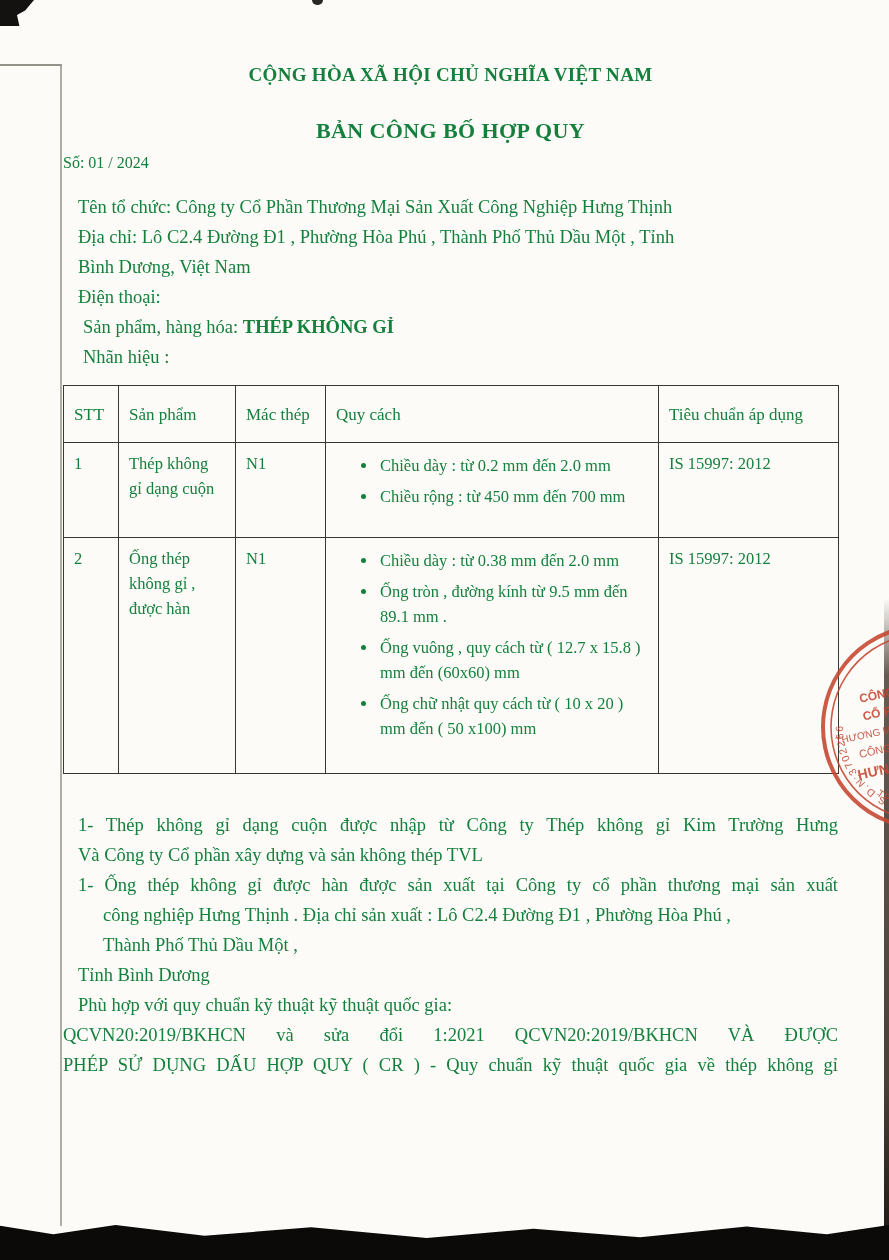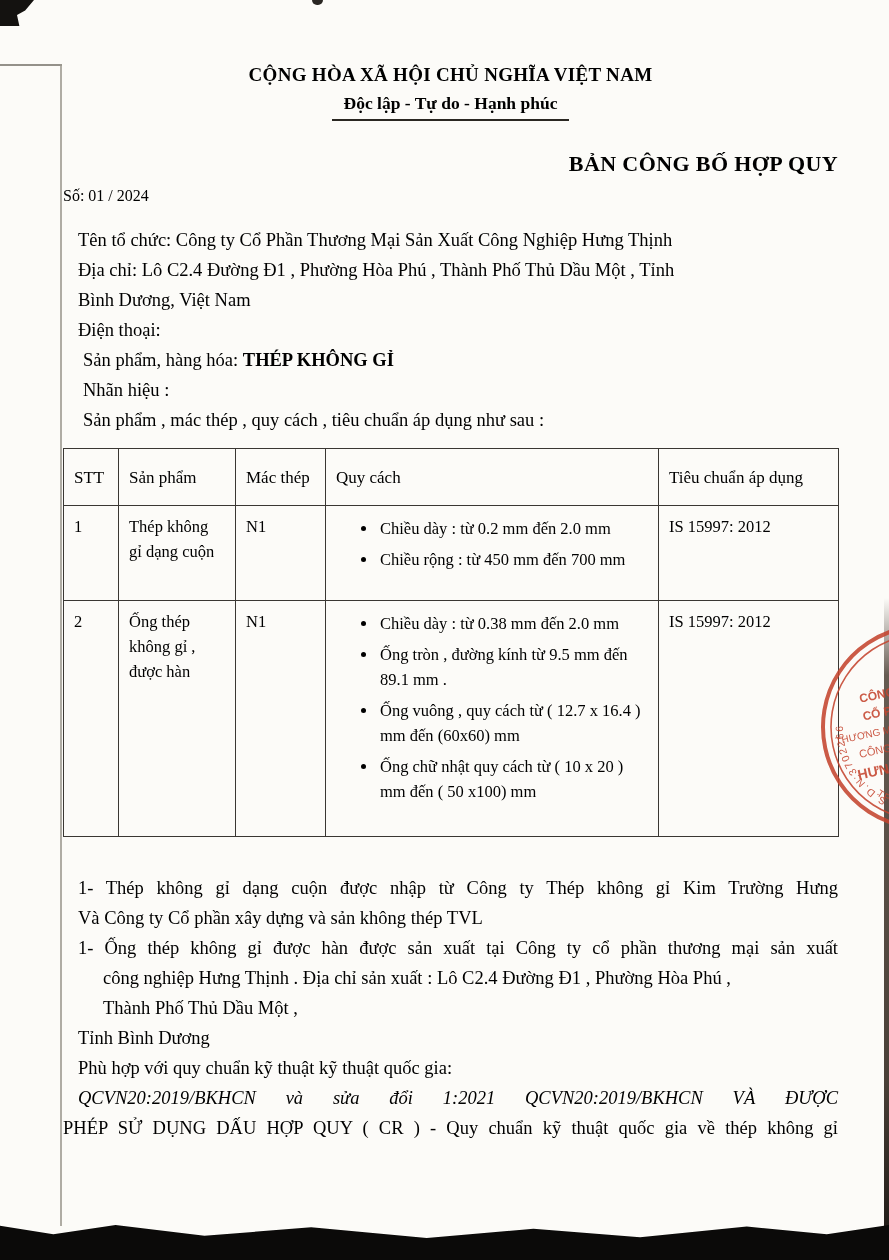--- a/index.html
+++ b/index.html
@@ -1,37 +1,37 @@
 <!DOCTYPE html>
 <html><head>
 <meta charset="utf-8">
 <style>
   html,body{margin:0;padding:0;background:#e8e6e0;}
   .page{
     position:relative; width:889px; height:1260px; margin:0 auto;
     background:#fcfbf8; overflow:hidden;
     font-family:"Liberation Serif","DejaVu Serif",serif;
-    color:#000000;
+    color:#15803d;
   }
   
   .art-corner{position:absolute;top:0;left:0;width:34px;height:26px;background:#141210;
     clip-path:polygon(0 0,100% 0,74% 40%,50% 58%,57% 100%,0 100%);}
   .art-speck{position:absolute;top:0;left:312px;width:11px;height:5px;background:#2a2723;border-radius:0 0 5px 5px;}
   .art-line-h{position:absolute;top:64px;left:0;width:62px;height:2px;background:#94918a;}
   .art-line-v{position:absolute;top:64px;left:60px;width:2px;height:1162px;background:#9b988f;opacity:.8;}
   .art-bottom{position:absolute;left:0;bottom:0;width:100%;height:38px;background:#0b0a09;
     clip-path:polygon(0 10%,6% 32%,13% 8%,23% 36%,35% 14%,48% 42%,60% 18%,72% 40%,84% 12%,93% 32%,100% 8%,100% 100%,0 100%);}
   .art-right{position:absolute;top:598px;bottom:18px;right:0;width:5px;
     background:linear-gradient(to bottom,rgba(60,42,30,0),rgba(52,38,26,.75) 12%,rgba(42,31,22,.85) 75%,rgba(18,13,9,.95));}
   
   .content{position:absolute;left:63px;top:62px;width:775px;font-size:18.5px;line-height:30px;}
   .nat-header{text-align:center;font-weight:bold;font-size:19px;line-height:26px;letter-spacing:.3px;}
   .motto-row{text-align:center;line-height:26px;margin-top:2px;}
   .motto{display:inline-block;font-weight:bold;font-size:17.5px;padding:0 12px 3px;border-bottom:2px solid #2a2722;}
-  .doc-title{text-align:right;font-weight:bold;font-size:22px;line-height:30px;margin-top:28px;letter-spacing:.4px;}
+  .doc-title{text-align:center;font-weight:bold;font-size:22px;line-height:30px;margin-top:28px;letter-spacing:.4px;}
   .doc-number{text-align:left;font-size:16px;line-height:26px;margin-top:4px;}
   .paras{margin-top:16px;}
   .para{margin-left:15px;}
   .indent2{margin-left:20px;}
   .para b{font-weight:bold;}
   
   table.spec{border-collapse:collapse;table-layout:fixed;width:775px;margin-top:13px;
     font-size:16.5px;line-height:25px;}
   table.spec col.c1{width:55px;} table.spec col.c2{width:117px;} table.spec col.c3{width:90px;}
   table.spec col.c4{width:333px;} table.spec col.c5{width:180px;}
@@ -41,21 +41,21 @@
   td.c-stt{text-align:center;}
   td.c-sp{text-align:justify;}
   td.c-mt{padding-left:26px;}
   td.c-qc{padding-right:24px;}
   td.c-qc ul{margin:2px 0 0 0;padding-left:42px;}
   td.c-qc li{margin-bottom:6px;padding-left:2px;}
   tr.r1{height:95px;} tr.r2{height:236px;}
   
   .notes{margin-top:36px;}
   .line{min-height:30px;}
-  .ml15{margin-left:15px;} .ml40{margin-left:40px;} .pl15{padding-left:15px;font-style:italic;}
+  .ml15{margin-left:15px;} .ml40{margin-left:40px;} .pl15{padding-left:0;}
   .fill{text-align:justify;text-align-last:justify;}
   
   .stamp-wrap{position:absolute;top:612px;right:-150px;width:230px;height:230px;
     transform:rotate(-12deg);opacity:.88;}
   .stamp-wrap svg{display:block;}
 </style>
 </head>
 <body>
 
 <div class="page">
@@ -63,37 +63,33 @@
   <div class="art-corner"></div>
   <div class="art-speck"></div>
   <div class="art-line-h"></div>
   <div class="art-line-v"></div>
   <div class="art-right"></div>
   <div class="art-bottom"></div>
 
   <div class="content">
 
     <div class="nat-header">CỘNG HÒA XÃ HỘI CHỦ NGHĨA VIỆT NAM</div>
-    <div class="motto-row">
-      <span class="motto">Độc lập - Tự do - Hạnh phúc</span>
-    </div>
 
     <div class="doc-title">BẢN CÔNG BỐ HỢP QUY</div>
     <div class="doc-number">Số: 01 / 2024</div>
 
     <div class="paras">
       <div class="para">Tên tổ chức: Công ty Cổ Phần Thương Mại Sản Xuất Công Nghiệp Hưng Thịnh</div>
       <div class="para">Địa chỉ: Lô C2.4 Đường Đ1 , Phường Hòa Phú , Thành Phố Thủ Dầu Một , Tỉnh</div>
       <div class="para">Bình Dương, Việt Nam</div>
       <div class="para">Điện thoại:</div>
       <div class="para indent2">
         <span>Sản phẩm, hàng hóa: </span><b>THÉP KHÔNG GỈ</b>
       </div>
       <div class="para indent2">Nhãn hiệu :</div>
-      <div class="para indent2">Sản phẩm , mác thép , quy cách , tiêu chuẩn áp dụng như sau :</div>
     </div>
 
     <table class="spec">
       <colgroup>
           <col class="c1">
           <col class="c2">
           <col class="c3">
           <col class="c4">
           <col class="c5">
         </colgroup>
@@ -120,21 +116,21 @@
           <td class="c-tc">IS 15997: 2012</td>
         </tr>
         <tr class="r2">
           <td class="c-stt">2</td>
           <td class="c-sp">Ống thép không gỉ , được hàn</td>
           <td class="c-mt">N1</td>
           <td class="c-qc">
             <ul>
               <li>Chiều dày : từ 0.38 mm đến 2.0 mm</li>
               <li>Ống tròn , đường kính từ 9.5 mm đến 89.1 mm .</li>
-              <li>Ống vuông , quy cách từ ( 12.7 x 16.4 ) mm đến (60x60) mm</li>
+              <li>Ống vuông , quy cách từ ( 12.7 x 15.8 ) mm đến (60x60) mm</li>
               <li>Ống chữ nhật quy cách từ ( 10 x 20 ) mm đến ( 50 x100) mm</li>
             </ul>
           </td>
           <td class="c-tc">IS 15997: 2012</td>
         </tr>
       </tbody>
     </table>
 
     <div class="notes">
       <div class="line fill ml15">1- Thép không gỉ dạng cuộn được nhập từ Công ty Thép không gỉ Kim Trường Hưng</div>

